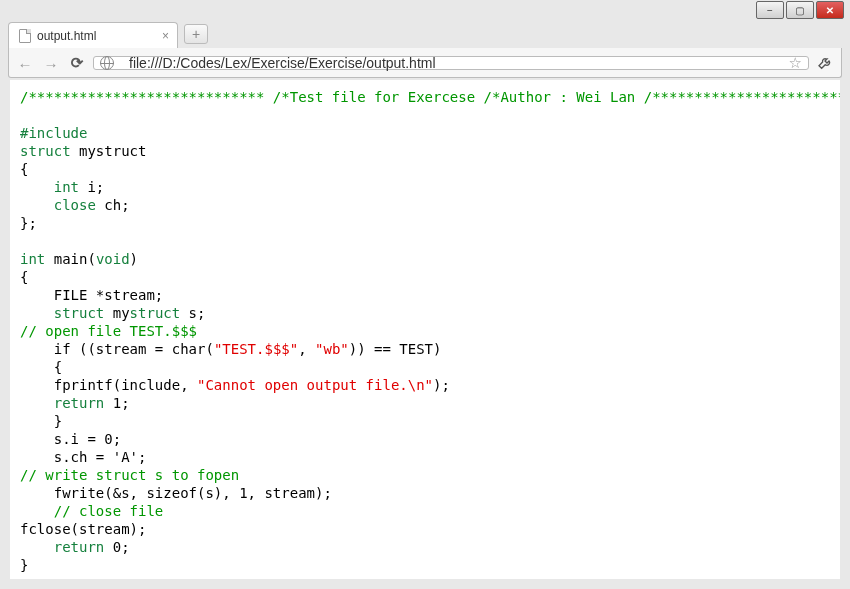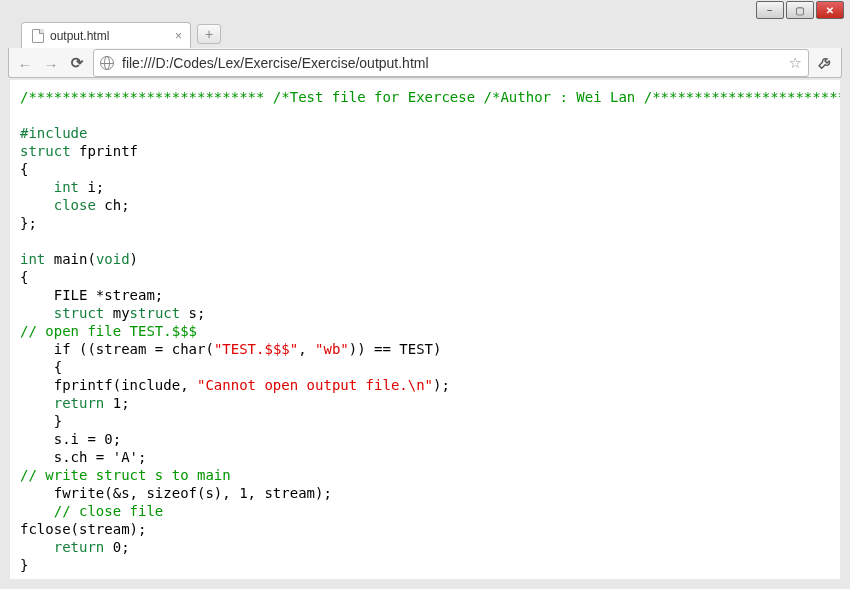--- a/index.html
+++ b/index.html
@@ -35,21 +35,21 @@
     color: #333;
   }
   .win-btn.close {
     background: linear-gradient(#e36060,#c52b1d);
     color: #fff;
     font-weight: bold;
   }
   
   .tabstrip {
     position: absolute;
-    top: 20px; left: 21px; right: 8px;
+    top: 20px; left: 8px; right: 8px;
     height: 28px;
     display: flex;
     align-items: flex-end;
     text-align: right;
   }
   .tab {
     display: flex;
     align-items: center;
     height: 26px;
     padding: 0 28px 0 10px;
@@ -118,28 +118,28 @@
     display: flex;
     align-items: center;
     justify-content: center;
     color: #999;
     font-size: 15px;
     font-weight: bold;
   }
   .nav-btn.enabled { color: #5a5a5a; }
   .addr {
     flex: 1;
-    height: 28px;
+    height: 14px;
     border: 1px solid #bbb;
     border-radius: 3px;
     background: #fff;
     display: flex;
     align-items: center;
     padding: 0 6px;
-    gap: 6px;
+    gap: 13px;
   }
   .addr .globe {
     width: 14px; height: 14px;
     border: 1px solid #888;
     border-radius: 50%;
     position: relative;
     background: #fff;
   }
   .addr .globe::before {
     content: "";
@@ -228,37 +228,37 @@
     <svg viewBox="0 0 24 24" width="16" height="16" fill="none" stroke="#555" stroke-width="2">
       <path d="M14 6a4 4 0 0 0-5.6 4.6L3 16l4 4 5.4-5.4A4 4 0 0 0 18 9l-3 3-3-3 3-3z"></path>
     </svg>
   </div>
 </div>
 
 <div class="page">
 <div class="code"><span class="c-comment">/**************************** /*Test file for Exercese /*Author : Wei Lan /*****************************/</span>
 <span></span>
 <span class="c-kw">#include</span>
-<span class="c-kw">struct</span><span> fprintf</span>
+<span class="c-kw">struct</span><span> mystruct</span>
 <span>{</span>
 <span>    </span><span class="c-kw">int</span><span> i;</span>
 <span>    </span><span class="c-kw">close</span><span> ch;</span>
 <span>};</span>
 <span></span>
 <span class="c-kw">int</span><span> main(</span><span class="c-kw">void</span><span>)</span>
 <span>{</span>
 <span>    </span><span>FILE *stream;</span>
 <span>    </span><span class="c-kw">struct</span><span> my</span><span class="c-kw">struct</span><span> s;</span>
 <span class="c-comment">// open file TEST.$$$</span>
 <span>    if ((stream = char(</span><span class="c-str">"TEST.$$$"</span><span>, </span><span class="c-str">"wb"</span><span>)) == TEST)</span>
 <span>    {</span>
 <span>    fprintf(include, </span><span class="c-str">"Cannot open output file.\n"</span><span>);</span>
 <span>    </span><span class="c-kw">return</span><span> 1;</span>
 <span>    }</span>
 <span>    s.i = 0;</span>
 <span>    s.ch = 'A';</span>
-<span class="c-comment">// write struct s to main</span>
+<span class="c-comment">// write struct s to fopen</span>
 <span>    fwrite(&amp;s, sizeof(s), 1, stream);</span>
 <span class="c-comment">    // close file</span>
 <span>fclose(stream);</span>
 <span>    </span><span class="c-kw">return</span><span> 0;</span>
 <span>}</span></div>
 </div>
 
 </body></html>

